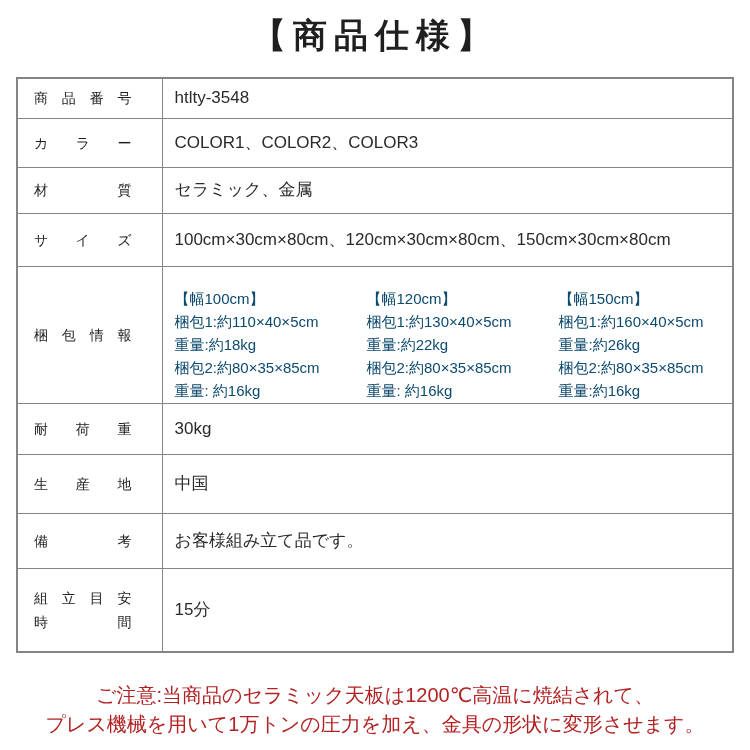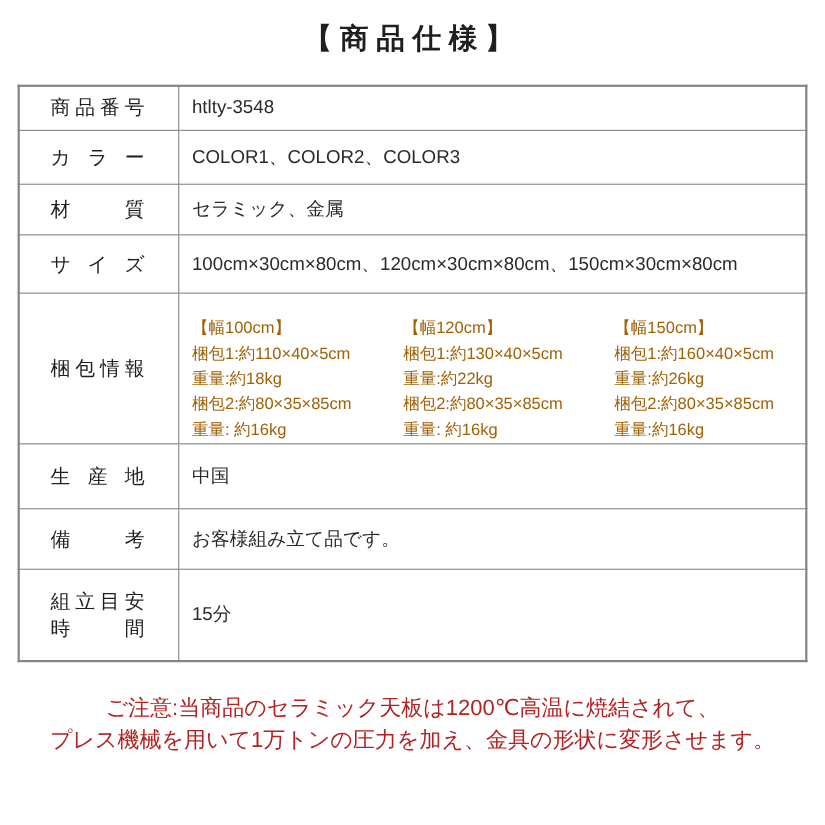--- a/index.html
+++ b/index.html
@@ -5,43 +5,43 @@
   html,body{margin:0;padding:0;background:#ffffff;}
   body{
     width:750px;height:750px;
     font-family:"Liberation Sans","DejaVu Sans",sans-serif;
     color:#222222;
     overflow:hidden;
   }
   .page{width:750px;height:750px;box-sizing:border-box;padding-top:16px;}
   .title{
     text-align:center;
-    font-size:26px;
+    font-size:34px;
     font-weight:bold;
     letter-spacing:7px;
     color:#1f1f1f;
     margin:0 0 0 0;
     line-height:38px;
   }
   table.spec{
     width:718px;
     margin:23px auto 0 auto;
     border-collapse:collapse;
     table-layout:fixed;
     border:2px solid #848484;
   }
   table.spec td{
     border:1px solid #848484;
     vertical-align:middle;
     box-sizing:border-box;
   }
   td.lbl{
     width:145px;
-    padding:0 30px 0 28px;
-    font-size:18px;
+    padding:0 30px 0 16px;
+    font-size:14px;
     color:#1f1f1f;
     text-align:justify;
     text-align-last:justify;
     white-space:pre-line;
     line-height:24px;
   }
   td.val{
     padding:0 10px 0 12px;
     font-size:17px;
     color:#2a2a2a;
@@ -54,21 +54,21 @@
   .pack-wrap{
     display:flex;
     gap:6px;
     align-items:flex-start;
   }
   .pack-col{
     width:186px;
     flex:0 0 186px;
     font-size:15px;
     line-height:23px;
-    color:#a16207;
+    color:#0c4a6e;
     margin-top:20px;
   }
   .pack-col .ph{display:block;}
   .pack-col .pl{display:block; white-space:nowrap;}
   .notice{
     margin-top:28px;
     text-align:center;
     font-size:20px;
     line-height:29px;
     color:#b22222;
@@ -121,20 +121,24 @@
             <div class="pack-col">
               <span class="ph">【幅150cm】</span>
               <span class="pl">梱包1:約160×40×5cm</span>
               <span class="pl">重量:約26kg</span>
               <span class="pl">梱包2:約80×35×85cm</span>
               <span class="pl">重量:約16kg</span>
             </div>
           </div>
         </td>
       </tr>
+      <tr class="r6">
+        <td class="lbl">耐荷重</td>
+        <td class="val">30kg</td>
+      </tr>
       <tr class="r7">
         <td class="lbl">生産地</td>
         <td class="val">中国</td>
       </tr>
       <tr class="r8">
         <td class="lbl">備考</td>
         <td class="val">お客様組み立て品です。</td>
       </tr>
       <tr class="r9">
         <td class="lbl">組立目安

